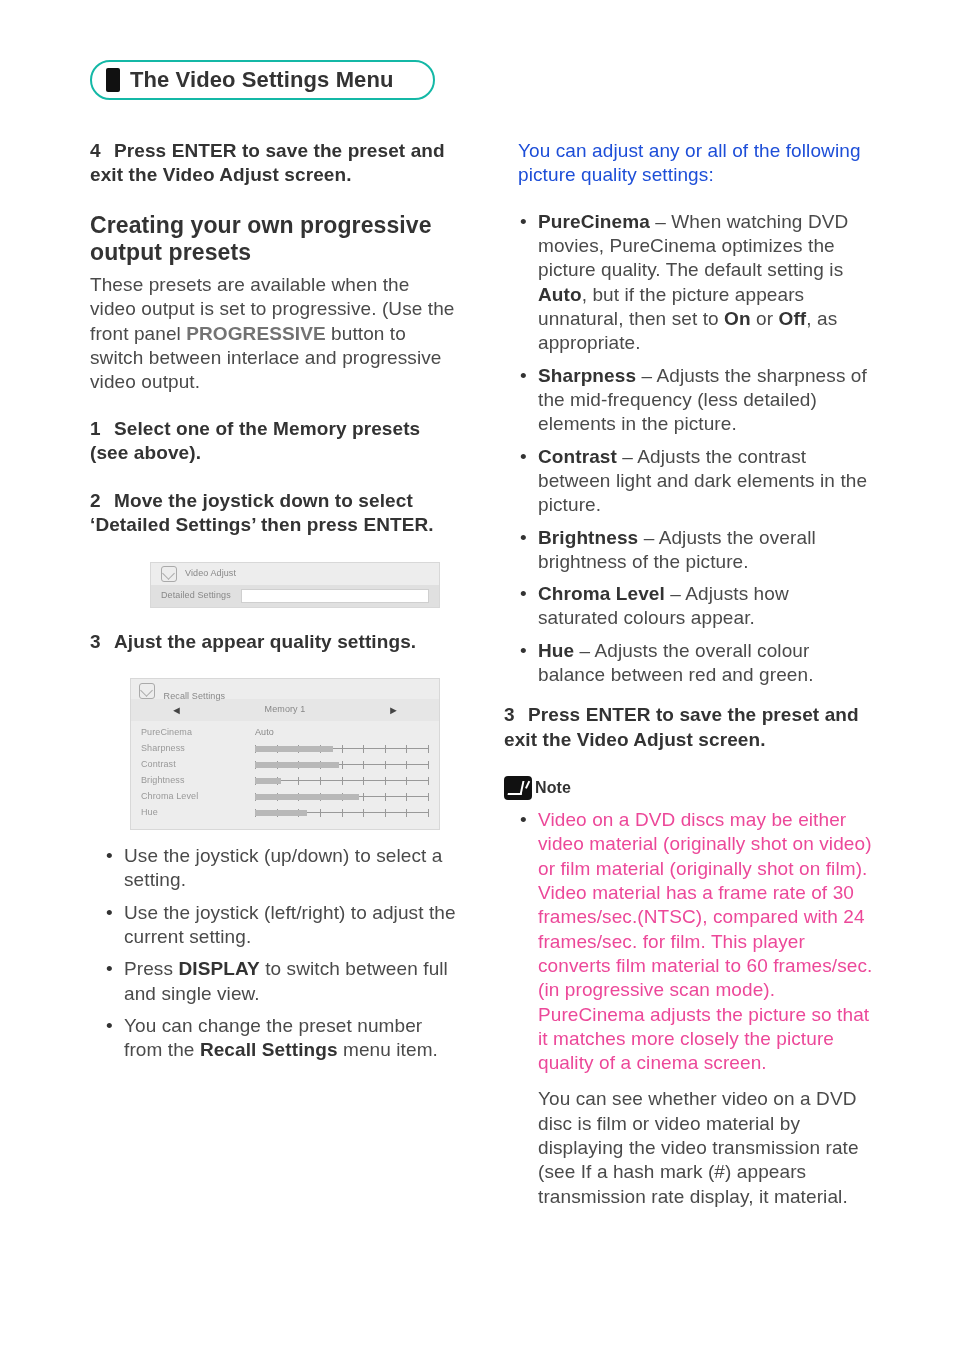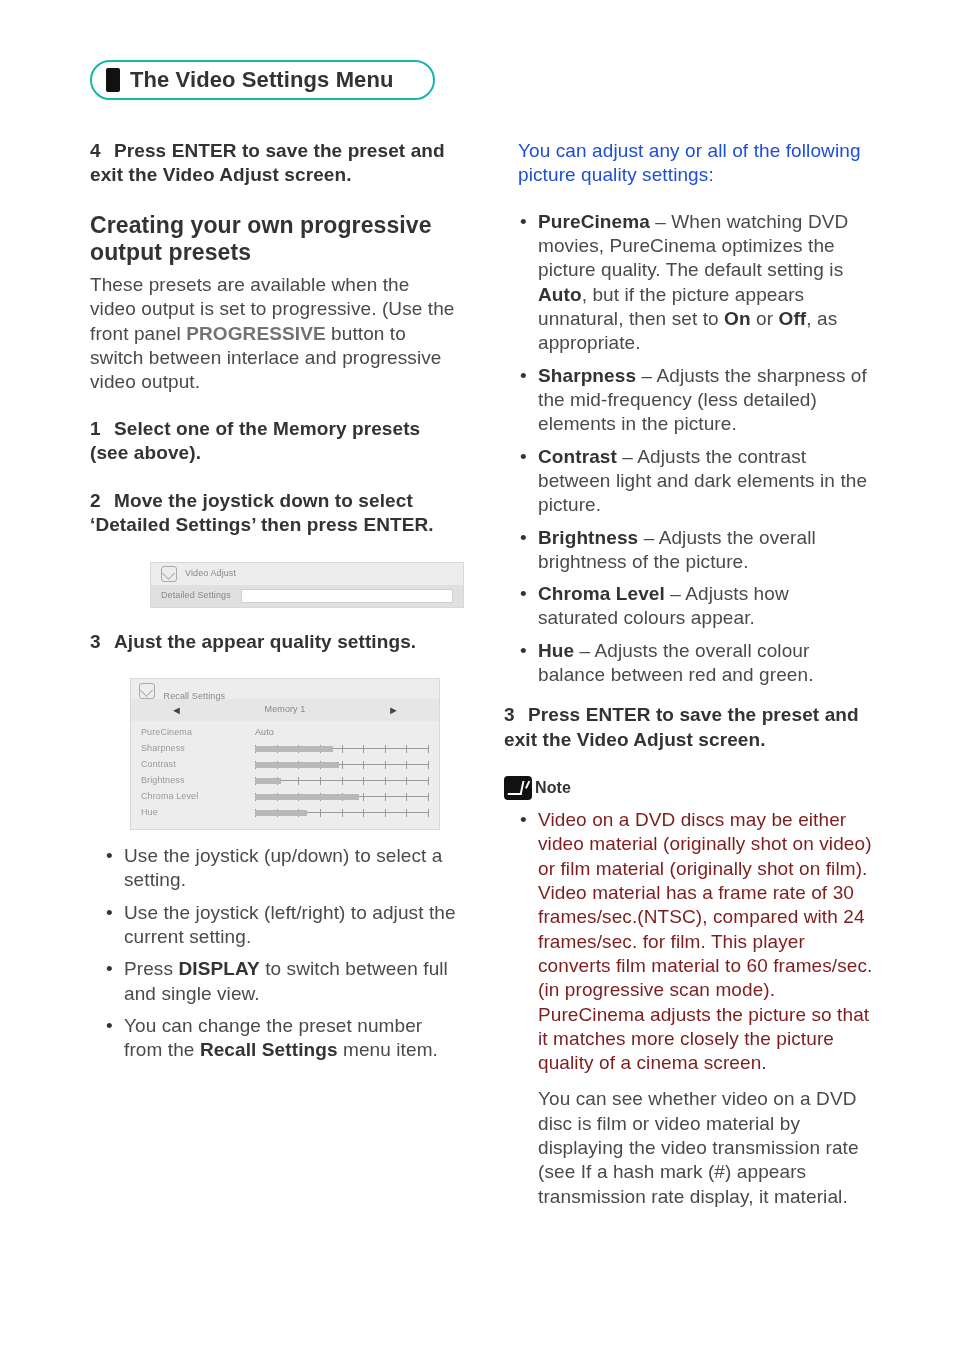--- a/index.html
+++ b/index.html
@@ -54,21 +54,21 @@
   .para { color: #4a4a4a; margin-bottom: 22px; font-weight: 300; }
   .para strong { font-weight: 700; color: #737373; }
   .lead-para { color: #1d4ed8; margin-bottom: 22px; font-weight: 300; margin-left: 14px; }
   ul.bullets { list-style: none; margin-left: 16px; margin-bottom: 16px; }
   ul.bullets li { position: relative; padding-left: 18px; margin-bottom: 8px; color: #4a4a4a; font-weight: 300; }
   ul.bullets li::before { content: "•"; position: absolute; left: 0; top: 0; color: #333; }
   ul.bullets li strong { color: #333; font-weight: 700; }
 
   
   .fake-ui {
-    width: 314px;
+    width: 290px;
     margin: 8px 0 22px 60px;
     background: #ededed;
     border: 1px solid #d8d8d8;
     font-size: 9px;
     color: #888;
   }
   .fake-ui .row { display: flex; align-items: center; height: 22px; padding: 0 10px; }
   .fake-ui .darkrow { background: #e0e0e0; }
   .fake-ui .bar { height: 14px; background: #fff; border: 1px solid #cfcfcf; flex: 1; margin-left: 10px; }
   .ui-icon {
@@ -114,21 +114,21 @@
     width: 28px; height: 24px; background:#111; border-radius:4px; position:relative;
   }
   .note-icon::before {
     content:""; position:absolute; left:5px; top:5px; width:12px; height:12px; border:2px solid #fff; border-left:none; border-top:none; transform: skew(-12deg) rotate(0deg);
   }
   .note-icon::after {
     content:""; position:absolute; right:3px; top:3px; width:8px; height:8px; border-right:2px solid #fff; transform: rotate(25deg);
   }
   .note-label { font-weight:700; font-family: Arial, sans-serif; font-size: 16px; }
   ul.note-bullets { list-style:none; margin-left: 16px; }
-  ul.note-bullets li { position:relative; padding-left:18px; color:#7f1d1d; font-weight:300; }
+  ul.note-bullets li { position:relative; padding-left:18px; color:#ec4899; font-weight:300; }
   ul.note-bullets li::before { content:"•"; position:absolute; left:0; top:0; color:#333; }
   .note-follow { margin-left: 34px; color:#4a4a4a; font-weight:300; margin-top: 12px; }
 </style>
 </head>
 <body>
 
 
 
 <div class="chapter-tab">
   <span class="tab-bar"></span>

